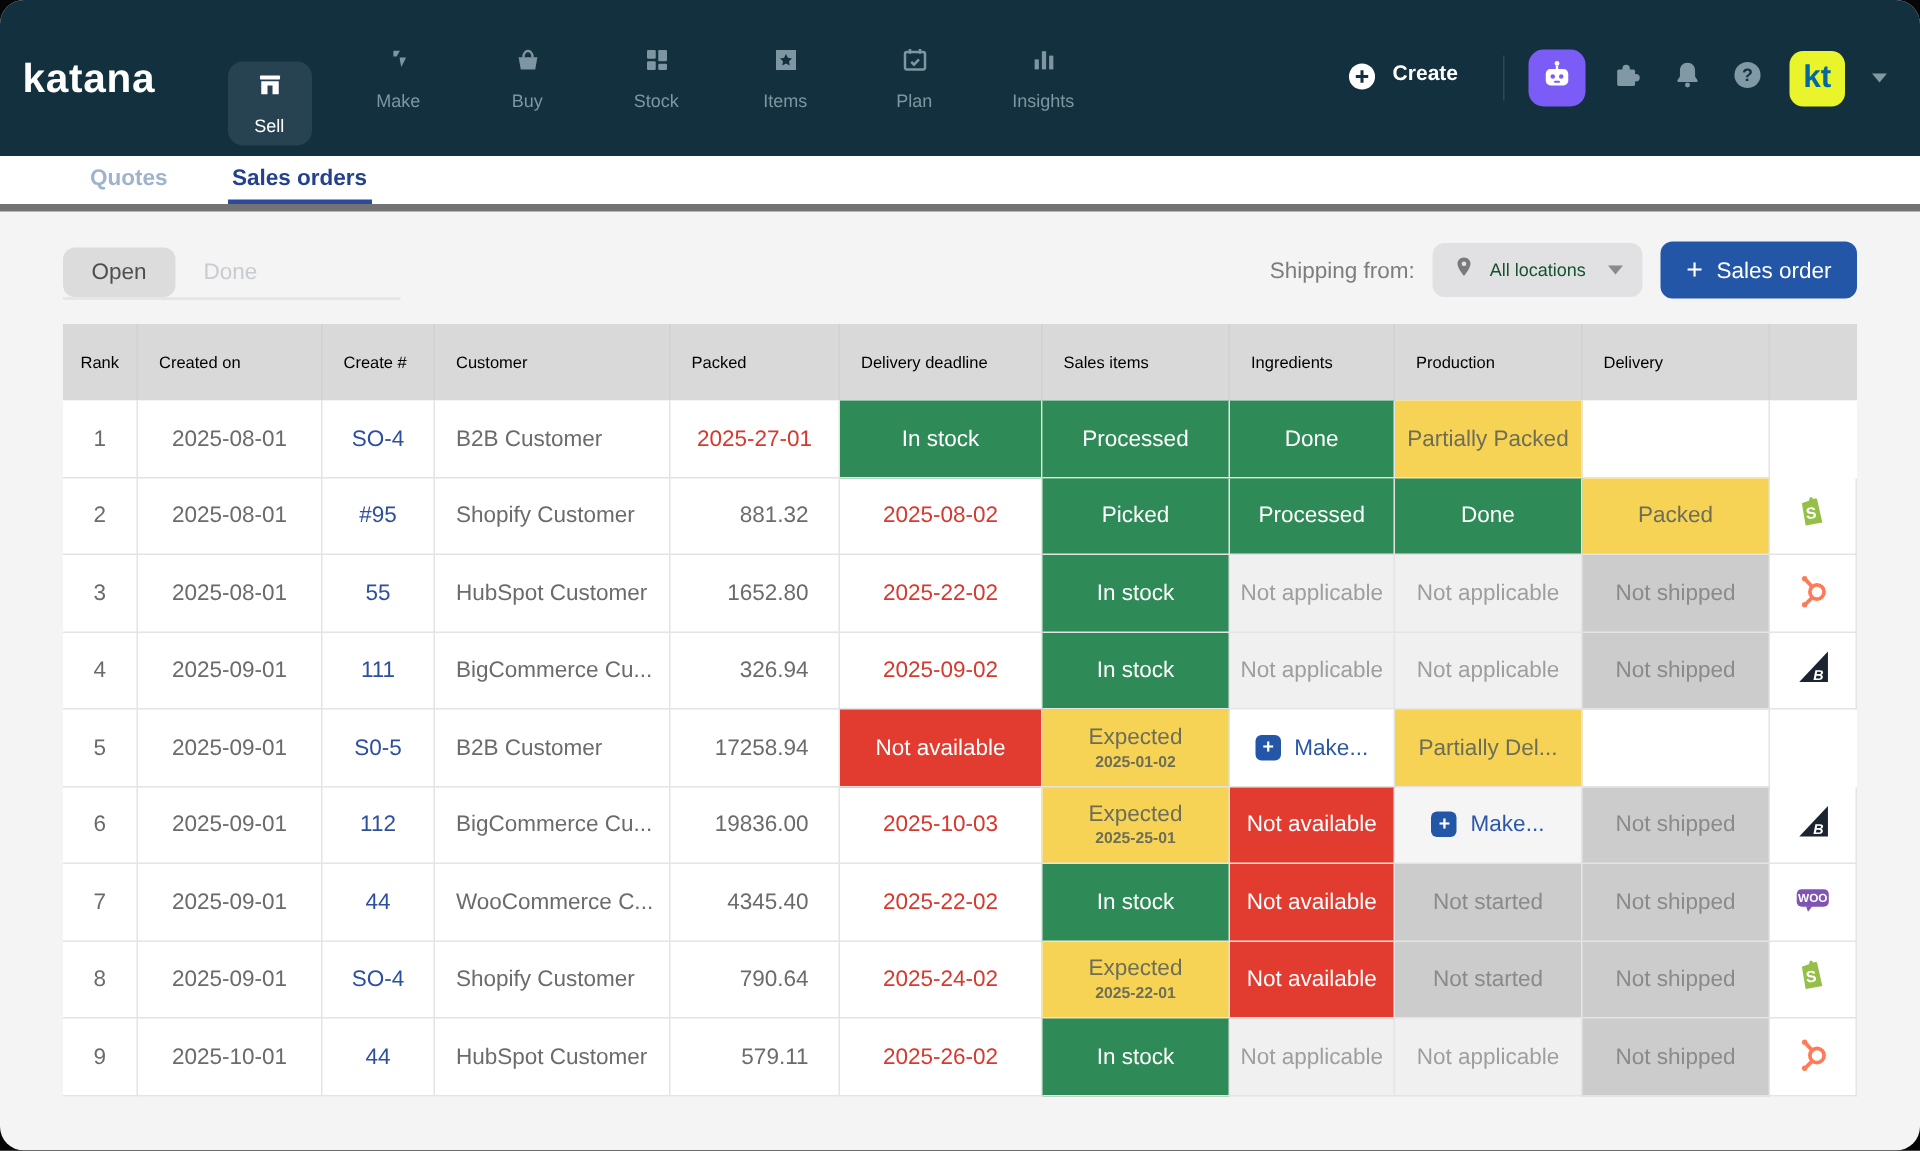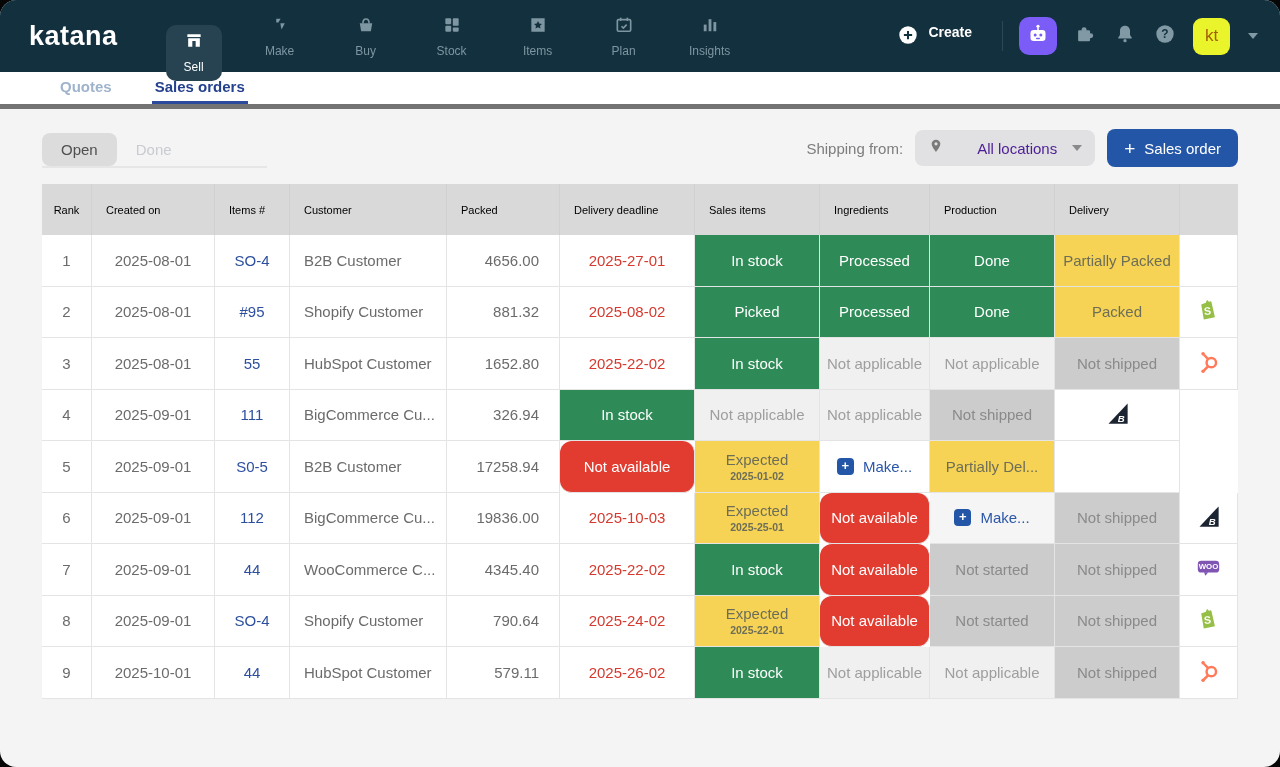--- a/index.html
+++ b/index.html
@@ -1,59 +1,59 @@
 <!DOCTYPE html>
 <html><head>
 <meta charset="utf-8">
 <style>
   * { margin:0; padding:0; box-sizing:border-box; }
   html,body { background:#060606; font-family:"Liberation Sans", sans-serif; }
   .screen { width:1280px; height:767px; border-radius:16px; overflow:hidden;
             background:#f4f4f5; position:relative; }
 
   
-  .navbar { height:72px; background:#13303e; display:flex; align-items:center; padding:0 22px 0 29px; }
+  .navbar { height:104px; background:#13303e; display:flex; align-items:center; padding:0 22px 0 15px; }
   .logo { color:#fff; font-size:27px; font-weight:bold; letter-spacing:.5px; margin-right:48px; }
   .nav-items { display:flex; align-items:center; gap:30px; }
   .nav-item { width:56px; height:56px; display:flex; flex-direction:column; align-items:center;
               justify-content:center; gap:5px; color:#7e95a2; border-radius:10px; cursor:pointer; }
   .nav-item .nav-label { font-size:12px; }
   .nav-item.active { background:#274351; color:#fff;margin-top:33px; }
   .nav-item svg { width:20px; height:20px; }
   .nav-right { margin-left:auto; display:flex; align-items:center; gap:16px; }
   .create-btn { display:flex; align-items:flex-start; gap:9px; color:#fff; font-size:14px;
                 font-weight:bold; cursor:pointer; margin-right:14px; }
   .nav-divider { width:1px; height:30px; background:#2c4855; }
   .icon-btn { width:24px; height:24px; color:#8198a5; display:flex; align-items:center; justify-content:center; cursor:pointer; }
   .icon-btn svg { width:22px; height:22px; }
   .ai-btn { width:38px; height:38px; background:#7c5cf6; border-radius:10px; display:flex;
             align-items:center; justify-content:center; cursor:pointer; }
-  .avatar { width:37px; height:37px; background:#eaf42a; border-radius:9px; color:#a16207;
-            font-weight:normal; font-size:17px; display:flex; align-items:center; justify-content:center; cursor:pointer; }
+  .avatar { width:37px; height:37px; background:#eaf42a; border-radius:9px; color:#0369a1;
+            font-weight:bold; font-size:21px; display:flex; align-items:center; justify-content:center; cursor:pointer; }
   .avatar-chevron { width:0; height:0; border-left:5px solid transparent; border-right:5px solid transparent;
                     border-top:6px solid #8198a5; margin-left:2px; cursor:pointer; }
 
   
   .tabbar { height:37px; background:#fff; border-bottom:5px solid #737373; display:flex; padding-left:57px; }
   .ptab { font-size:15px; font-weight:bold; display:flex; align-items:center; margin-right:37px;
           color:#9fb3cc; cursor:pointer; border-bottom:3px solid transparent; padding:0 3px; }
   .ptab.active { color:#24418e; border-bottom-color:#2c4a9c; }
 
   
   .content { padding:17px 42px 0 42px; }
   .controls { display:flex; align-items:center; justify-content:space-between; height:44px; margin-bottom:14px; }
   .toggle-wrap { display:flex; align-items:flex-end; width:225px; border-bottom:2px solid #e6e6e6; height:40px; }
   .chip { font-size:15px; padding:8px 19px; cursor:pointer; }
   .chip.on { background:#dcdcdc; border-radius:8px; color:#4f4f4f; }
   .chip.off { color:#c8cbd0; }
   .right-controls { display:flex; align-items:center; gap:12px; }
   .ship-label { font-size:15px; color:#7d7d7d; }
   .loc-select { height:36px; background:#e1e1e3; border-radius:8px; display:flex; align-items:center;
                 gap:9px; padding:0 13px; cursor:pointer; }
-  .loc-select .loc-text { font-size:15px; color:#4c1d95;margin-left:24px; }
+  .loc-select .loc-text { font-size:12px; color:#14532d; }
   .loc-chevron { width:0; height:0; border-left:5px solid transparent; border-right:5px solid transparent;
                  border-top:6px solid #8a8a8a; margin-left:6px; }
   .so-btn { height:38px; background:#2456a8; border-radius:8px; color:#fff; font-size:15px;
             display:flex; align-items:center; gap:9px; padding:0 17px; cursor:pointer; border:none; }
   .so-btn .plus { font-size:19px; font-weight:normal; line-height:1; }
 
   
   .table { --cols: 50px 123px 75px 157px 113px 135px 125px 110px 125px 125px 58px; width:1196px; }
   .trow { display:grid; grid-template-columns:var(--cols); }
   .thead { background:#d9d9d9; height:51px; }
@@ -65,21 +65,21 @@
   .cell { display:flex; align-items:center; font-size:15px; color:#6b6b6b;
           border-right:1px solid #e4e4e4; border-bottom:1px solid #e4e4e4; overflow:hidden; }
   .cell.c { justify-content:center; }
   .cell.l { padding-left:14px; white-space:nowrap; }
   .cell.r { justify-content:flex-end; padding-right:20px; }
   .cell.link { color:#2d4f9f; cursor:pointer; }
   .cell.deadline { color:#d6392e; }
   .status { justify-content:center; flex-direction:column; line-height:1.15; text-align:center; }
   .s-green { background:#2e8b57; color:#fff; }
   .s-yellow { background:#f6d355; color:#6e6e57; }
-  .s-red { background:#e23b30; color:#fff;border-radius:12px; }
+  .s-red { background:#e23b30; color:#fff; }
   .s-na { background:#f0f0f0; color:#9e9e9e; }
   .s-gray { background:#cccccc; color:#8a8a8a; }
   .sub { font-size:10.5px; font-weight:bold; margin-top:2px; }
   .s-make { background:#fff; color:#2b57a8; flex-direction:row; gap:9px; cursor:pointer; }
   .s-make.alt { background:#f5f5f5; }
   .make-plus { width:17px; height:17px; background:#2456a8; color:#fff; border-radius:4px;
                display:flex; align-items:center; justify-content:center; font-size:13px; font-weight:bold; }
   .channel { justify-content:center; }
   .channel svg { width:27px; height:27px; }
 </style>
@@ -215,39 +215,38 @@
           <span class="plus">+</span>
           <span>Sales order</span>
         </button>
       </div>
     </div>
 
     <div class="table">
       <div class="trow thead">
         <div class="hcell c">Rank</div>
         <div class="hcell">Created on</div>
-        <div class="hcell">Items #</div>
+        <div class="hcell">Create #</div>
         <div class="hcell">Customer</div>
         <div class="hcell">Packed</div>
         <div class="hcell">Delivery deadline</div>
         <div class="hcell">Sales items</div>
         <div class="hcell">Ingredients</div>
         <div class="hcell">Production</div>
         <div class="hcell">Delivery</div>
         <div class="hcell"></div>
       </div>
 
       <div class="tbody">
 
         <div class="trow">
           <div class="cell c">1</div>
           <div class="cell c">2025-08-01</div>
           <div class="cell c link">SO-4</div>
           <div class="cell l">B2B Customer</div>
-          <div class="cell r">4656.00</div>
           <div class="cell c deadline">2025-27-01</div>
           <div class="cell status s-green">In stock</div>
           <div class="cell status s-green">Processed</div>
           <div class="cell status s-green">Done</div>
           <div class="cell status s-yellow">Partially Packed</div>
           <div class="cell channel"></div>
         </div>
 
         <div class="trow">
           <div class="cell c">2</div>
@@ -289,20 +288,21 @@
                 </svg></span>
           </div>
         </div>
 
         <div class="trow">
           <div class="cell c">4</div>
           <div class="cell c">2025-09-01</div>
           <div class="cell c link">111</div>
           <div class="cell l">BigCommerce Cu...</div>
           <div class="cell r">326.94</div>
+          <div class="cell c deadline">2025-09-02</div>
           <div class="cell status s-green">In stock</div>
           <div class="cell status s-na">Not applicable</div>
           <div class="cell status s-na">Not applicable</div>
           <div class="cell status s-gray">Not shipped</div>
           <div class="cell channel">
             <span><svg viewBox="0 0 24 24">
                   <path d="M21 3v18H4z" fill="#1b2430"></path>
                   <text x="15.3" y="19.6" text-anchor="middle" font-size="8.5" font-weight="bold" font-style="italic" fill="#fff" font-family="Liberation Sans, sans-serif">B</text>
                 </svg></span>
           </div>

